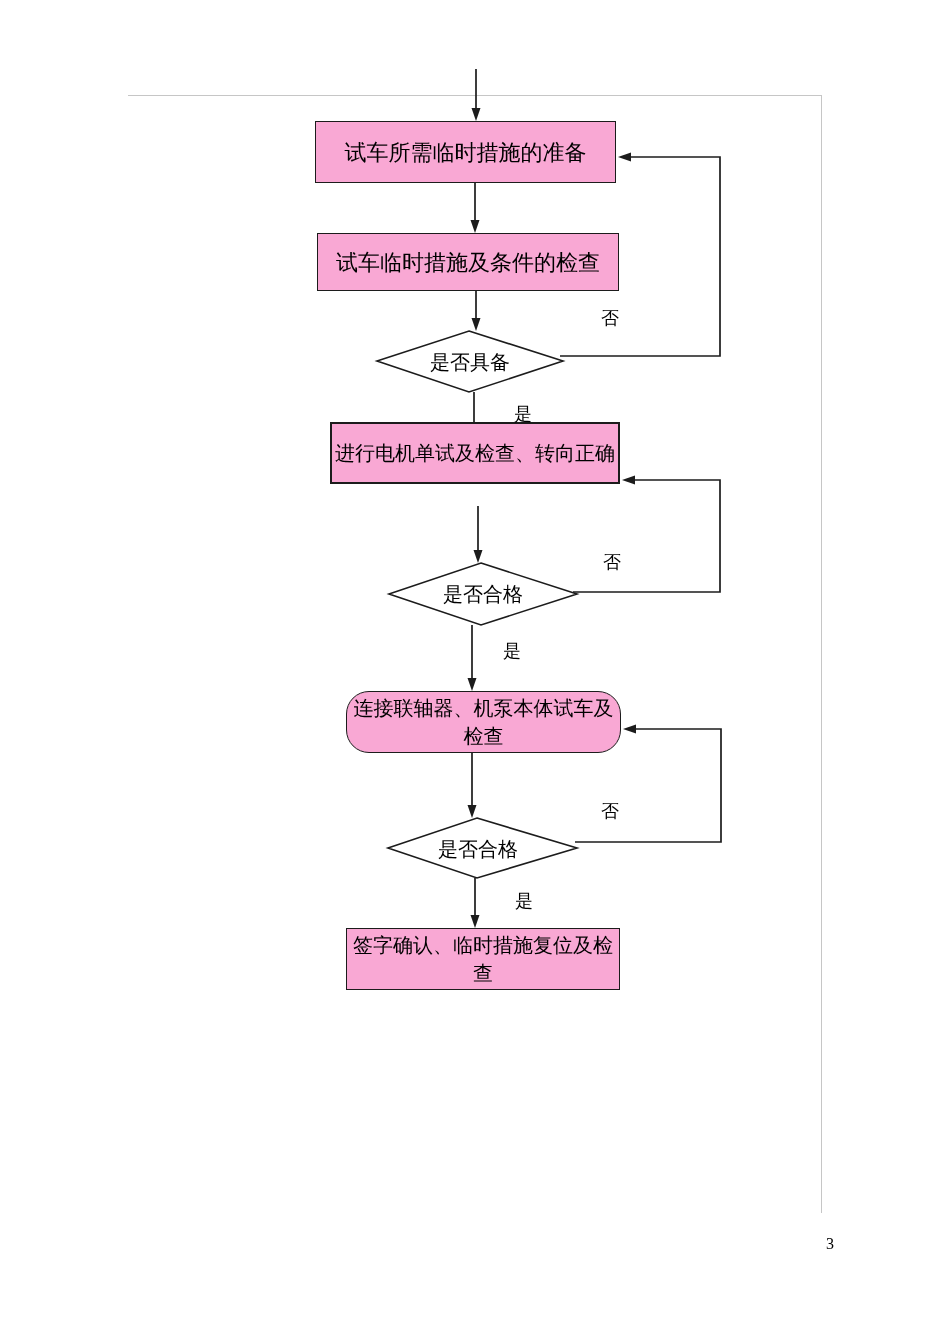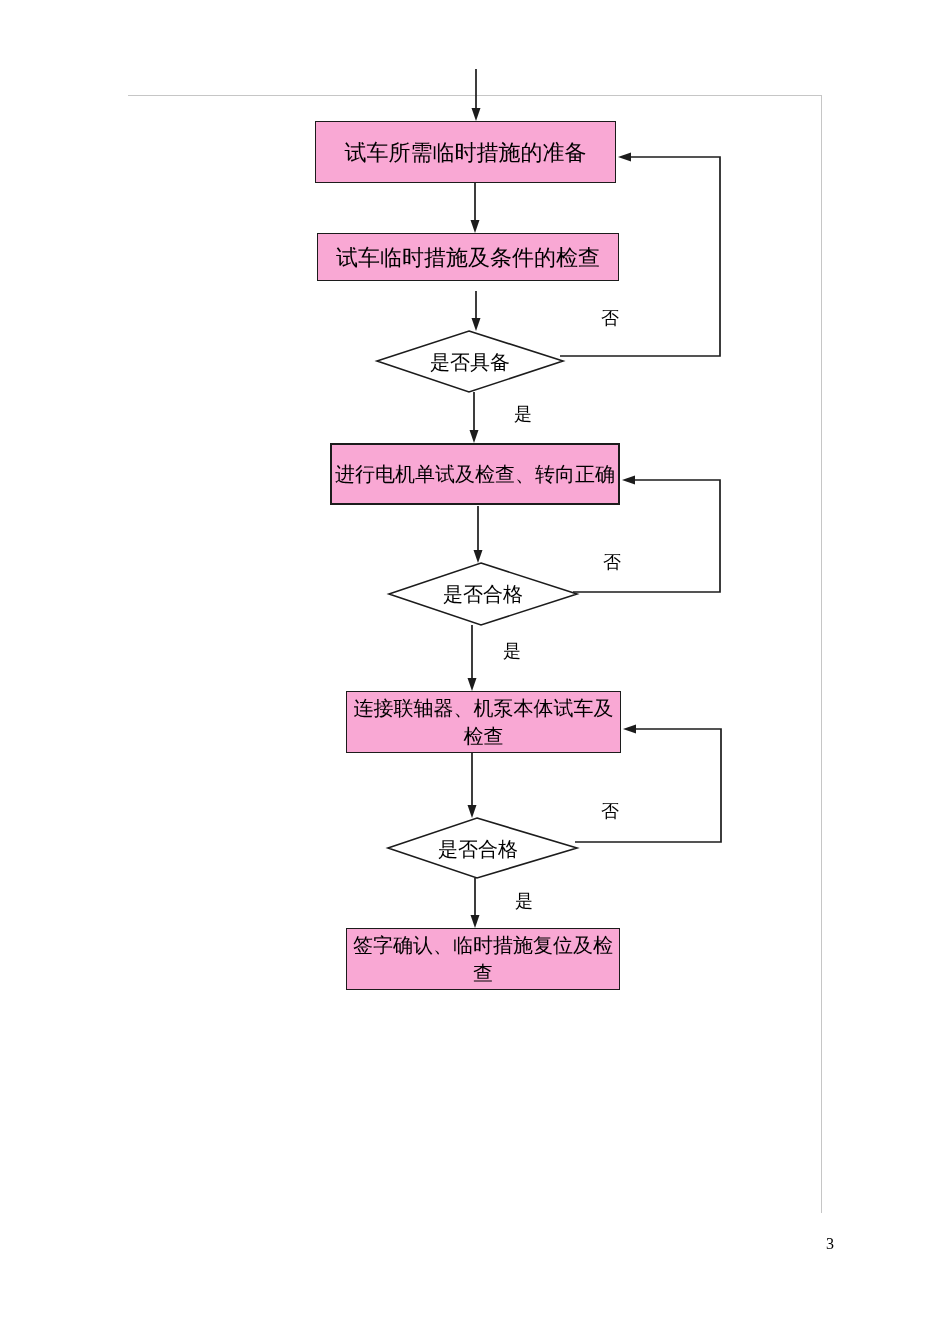--- a/index.html
+++ b/index.html
@@ -15,23 +15,23 @@
   .head{fill:#1c1c1c;stroke:none;}
   .dshape{fill:#ffffff;stroke:#1c1c1c;stroke-width:1.6;}
   .node{
     position:absolute;display:flex;align-items:center;justify-content:center;
     text-align:center;background:#f9a8d4;border:1.5px solid #1c1c1c;
     box-sizing:border-box;word-break:break-all;line-height:29px;
   }
   .fs22{font-size:22px;}
   .fs20{font-size:20px;}
   .box1{left:315px;top:121px;width:301px;height:62px;}
-  .box2{left:317px;top:233px;width:302px;height:48px;}
-  .box3{left:330px;top:443px;width:290px;height:62px;border-width:2.5px;}
-  .box4{left:346px;top:691px;width:275px;height:62px;line-height:28px;}
+  .box2{left:317px;top:233px;width:302px;height:58px;}
+  .box3{left:330px;top:422px;width:290px;height:62px;border-width:2.5px;}
+  .box4{left:346px;top:691px;width:275px;height:62px;line-height:28px;border-radius:23px;}
   .box5{left:346px;top:928px;width:274px;height:62px;line-height:28px;}
   .dtext{
     position:absolute;transform:translate(-50%,-50%);font-size:20px;
     white-space:nowrap;background:transparent;font-family:Liberation Mono, monospace;
   }
   .d1{left:470px;top:362px;}
   .d2{left:483px;top:594px;}
   .d3{left:478px;top:849px;}
   .elabel{
     position:absolute;transform:translate(-50%,-50%);font-size:18px;

